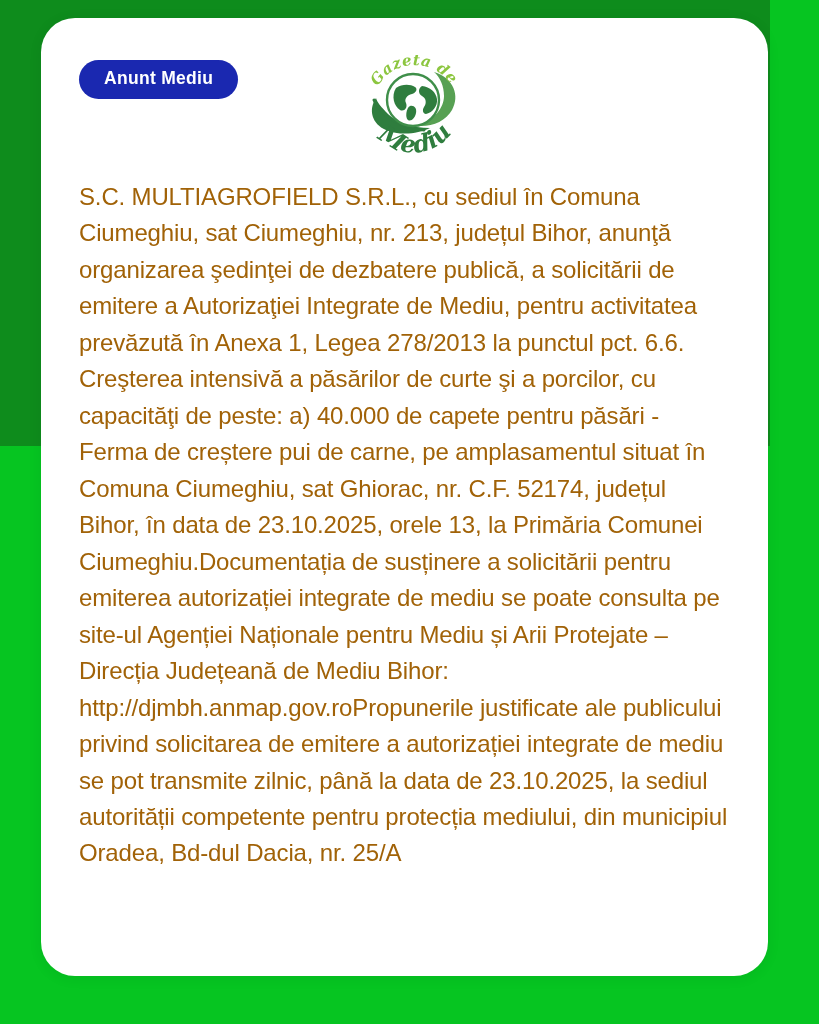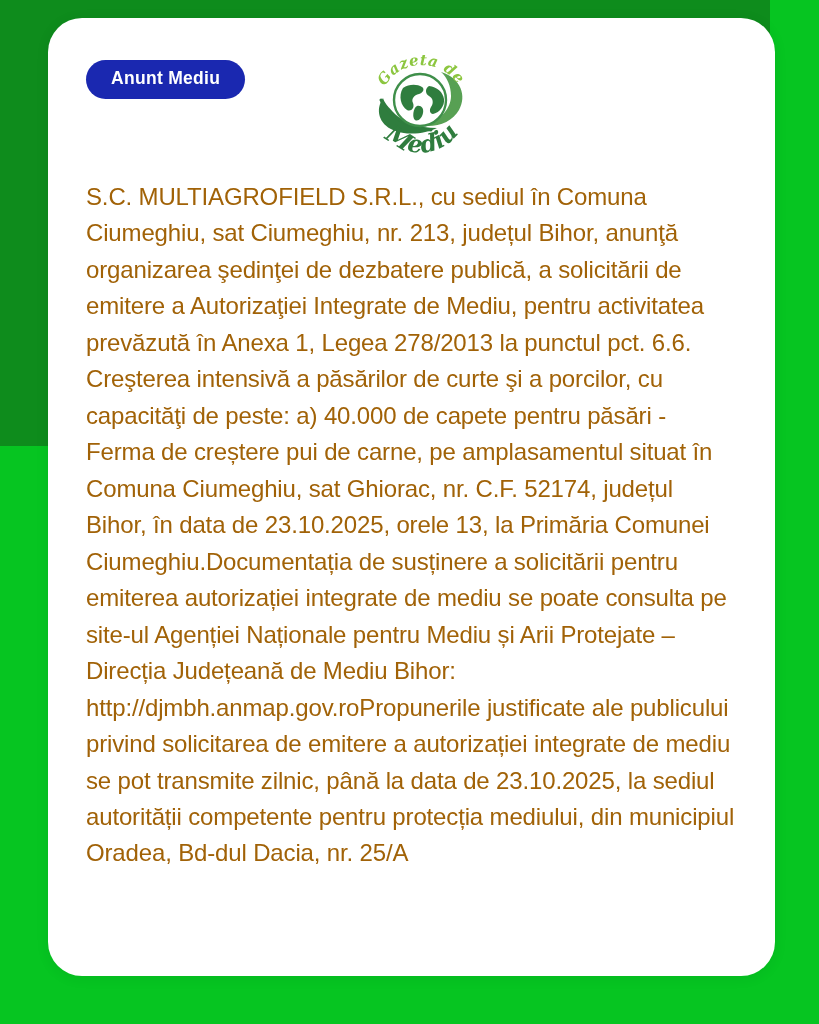--- a/index.html
+++ b/index.html
@@ -30,21 +30,21 @@
     top: 0;
     width: 770px;
     height: 446px;
     background: #0e8c1c;
     z-index: 1;
   }
 
   
   #card {
     position: absolute;
-    left: 48px;
+    left: 41px;
     top: 18px;
     width: 727px;
     height: 958px;
     background: #ffffff;
     border-radius: 34px;
     z-index: 5;
     overflow: hidden;
     box-shadow: 0 2px 14px rgba(0,0,0,0.07);
   }
 

